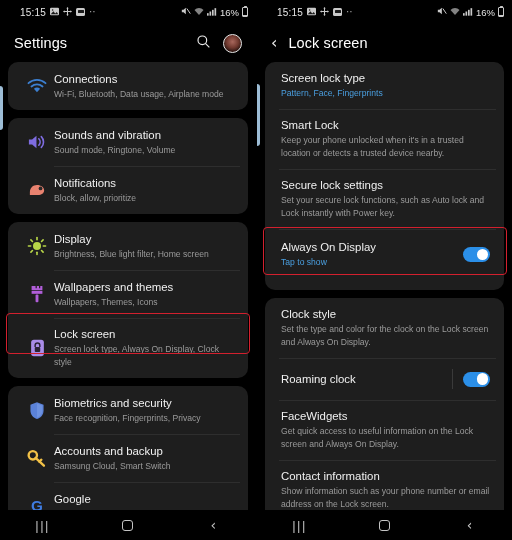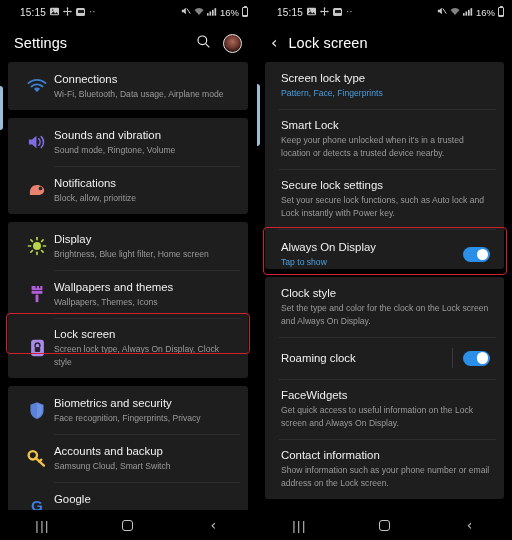--- a/index.html
+++ b/index.html
@@ -54,21 +54,21 @@
     border: 1.2px solid #e8e8e8;
   }
   .back-chevron {
     font-size: 16px; color: #e9e9e9; margin-right: 11px; line-height: 1;
     font-family: "DejaVu Sans", sans-serif;
   }
 
   
   .scroll { position: relative; }
   .card {
-    background: #1e1e1e; border-radius: 3px; margin: 0 8px 8px 8px;
+    background: #1e1e1e; border-radius: 10px; margin: 0 8px 8px 8px;
     overflow: hidden; position: relative;
   }
   .row { display: flex; align-items: center; padding: 9px 14px 9px 12px; position: relative; }
   .row + .row::before {
     content: ""; position: absolute; top: 0; left: 46px; right: 8px;
     height: 1px; background: #2e2e2e;
   }
   .row.nodiv + .row.nodiv::before { left: 14px; }
   .icon-wrap {
     width: 34px; min-width: 34px; height: 30px;
@@ -392,21 +392,21 @@
             <div class="title">Smart Lock</div>
             <div class="sub">Keep your phone unlocked when it's in a trusted location or detects a trusted device nearby.</div>
           </div>
         </div>
         <div class="row nodiv">
           <div class="texts" style="padding-left:4px;">
             <div class="title">Secure lock settings</div>
             <div class="sub">Set your secure lock functions, such as Auto lock and Lock instantly with Power key.</div>
           </div>
         </div>
-        <div class="row nodiv" style="padding-top:11px;padding-bottom:0;">
+        <div class="row nodiv" style="padding-top:11px;padding-bottom:21px;">
           <div class="texts" style="padding-left:4px;">
             <div class="title">Always On Display</div>
             <div class="sub blue">Tap to show</div>
           </div>
           <span class="toggle">
               <span class="knob"></span>
             </span>
         </div>
       </div>
 

